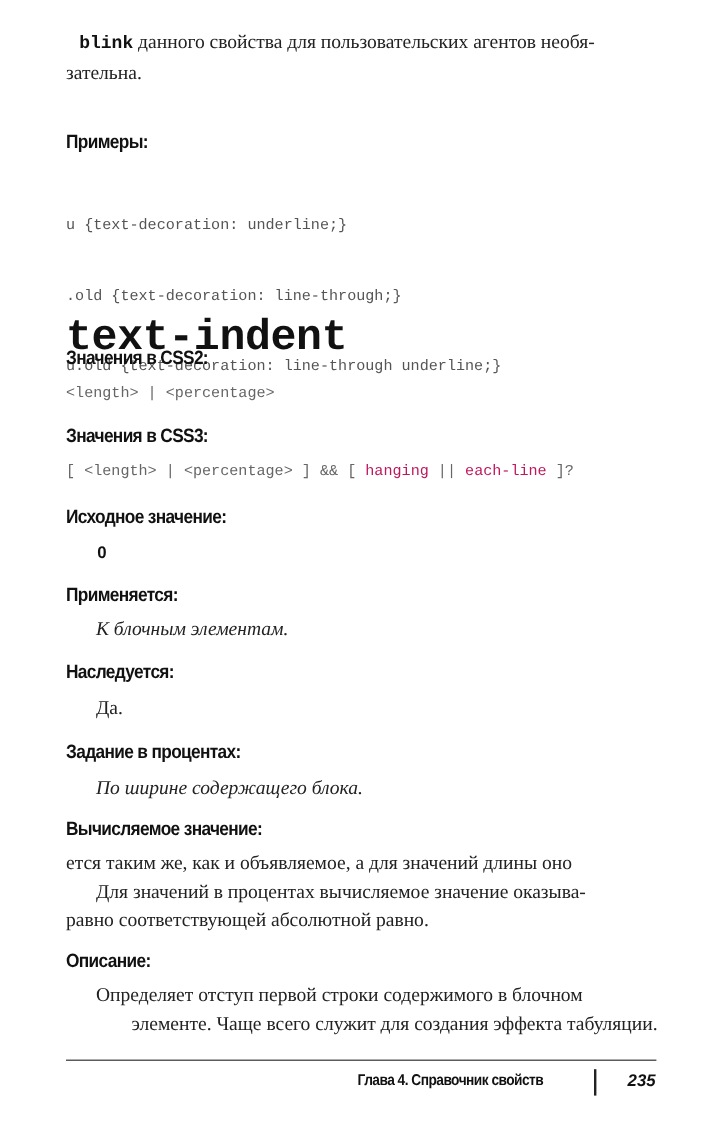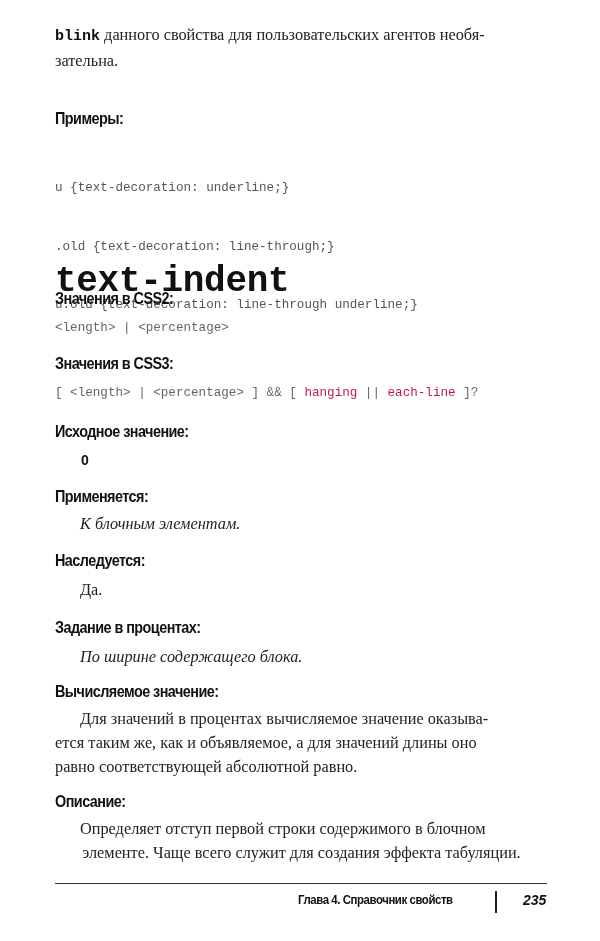--- a/index.html
+++ b/index.html
@@ -35,20 +35,21 @@
       text-align-last: left;
     }
     .intro p {
       margin: 0;
     }
     .intro .code-bold {
       font-family: "Liberation Mono", "DejaVu Sans Mono", monospace;
       font-weight: bold;
       font-size: 15px;
       color: #111;
+      margin-left: 11px;
     }
     .head {
       position: absolute;
       left: 0;
       font-family: "Liberation Sans", "DejaVu Sans", sans-serif;
       font-weight: bold;
       font-size: 16px;
       letter-spacing: -0.6px;
       color: #111;
       transform: scaleX(0.9);
@@ -180,28 +181,28 @@
   <div class="indented serif" style="top:512px;font-style:italic;">К блочным элементам.</div>
 
   <div class="head" style="top:552px;">Наследуется:</div>
   <div class="indented serif" style="top:578px;">Да.</div>
 
   <div class="head" style="top:619px;">Задание в процентах:</div>
   <div class="indented serif" style="top:645px;font-style:italic;">По ширине содержащего блока.</div>
 
   <div class="head" style="top:683px;">Вычисляемое значение:</div>
   <div class="para serif" style="top:707px;">
+    <p style="text-indent:0;">ется таким же, как и объявляемое, а для значений длины оно</p>
     <p>Для значений в процентах вычисляемое значение оказыва-</p>
-    <p style="text-indent:0;">ется таким же, как и объявляемое, а для значений длины оно</p>
     <p style="text-indent:0;text-align:left;">равно соответствующей абсолютной равно.</p>
   </div>
 
   <div class="head" style="top:793px;">Описание:</div>
   <div class="para serif" style="top:817px;">
     <p>Определяет отступ первой строки содержимого в блочном</p>
-    <p style="text-indent:0;text-align:center;">элементе. Чаще всего служит для создания эффекта табуляции.</p>
+    <p style="text-indent:0;text-align:right;">элементе. Чаще всего служит для создания эффекта табуляции.</p>
   </div>
 </div>
 
 <div class="rule"></div>
 <div class="footer footer-chapter">Глава 4. Справочник свойств</div>
 <div class="footer-sep"></div>
 <div class="footer footer-page">235</div>
 
 </body></html>

